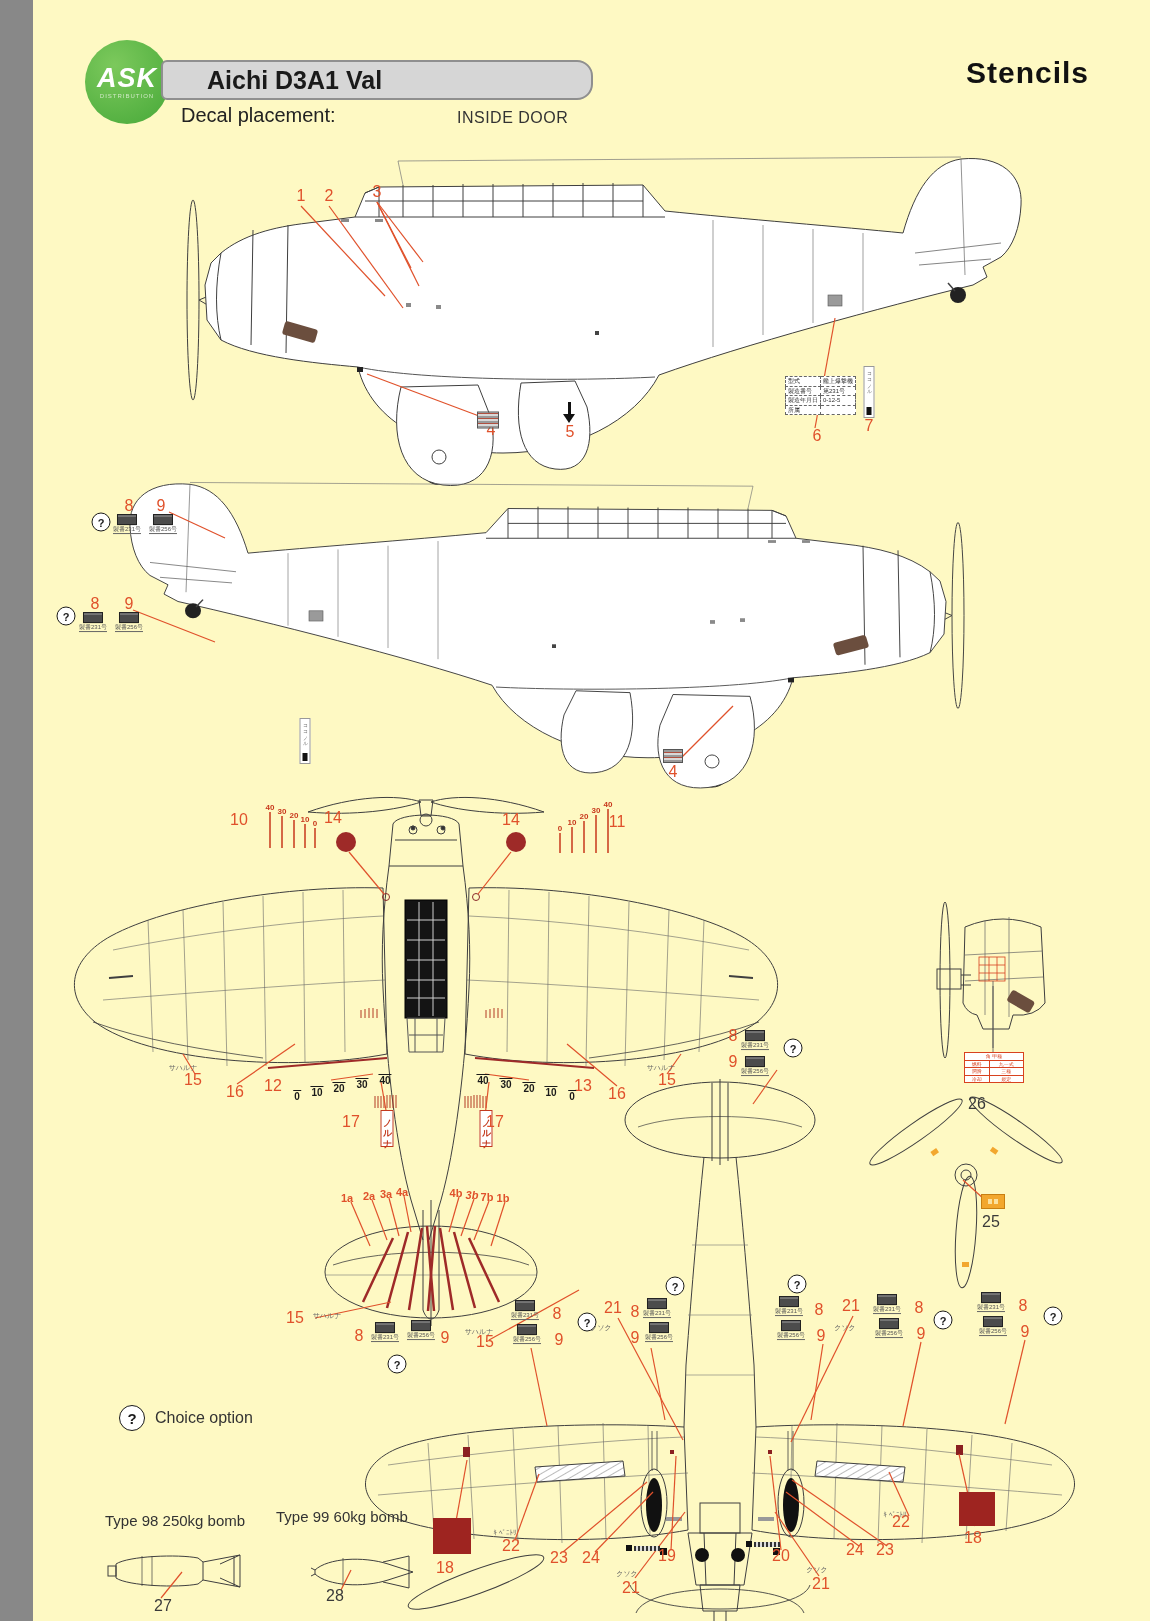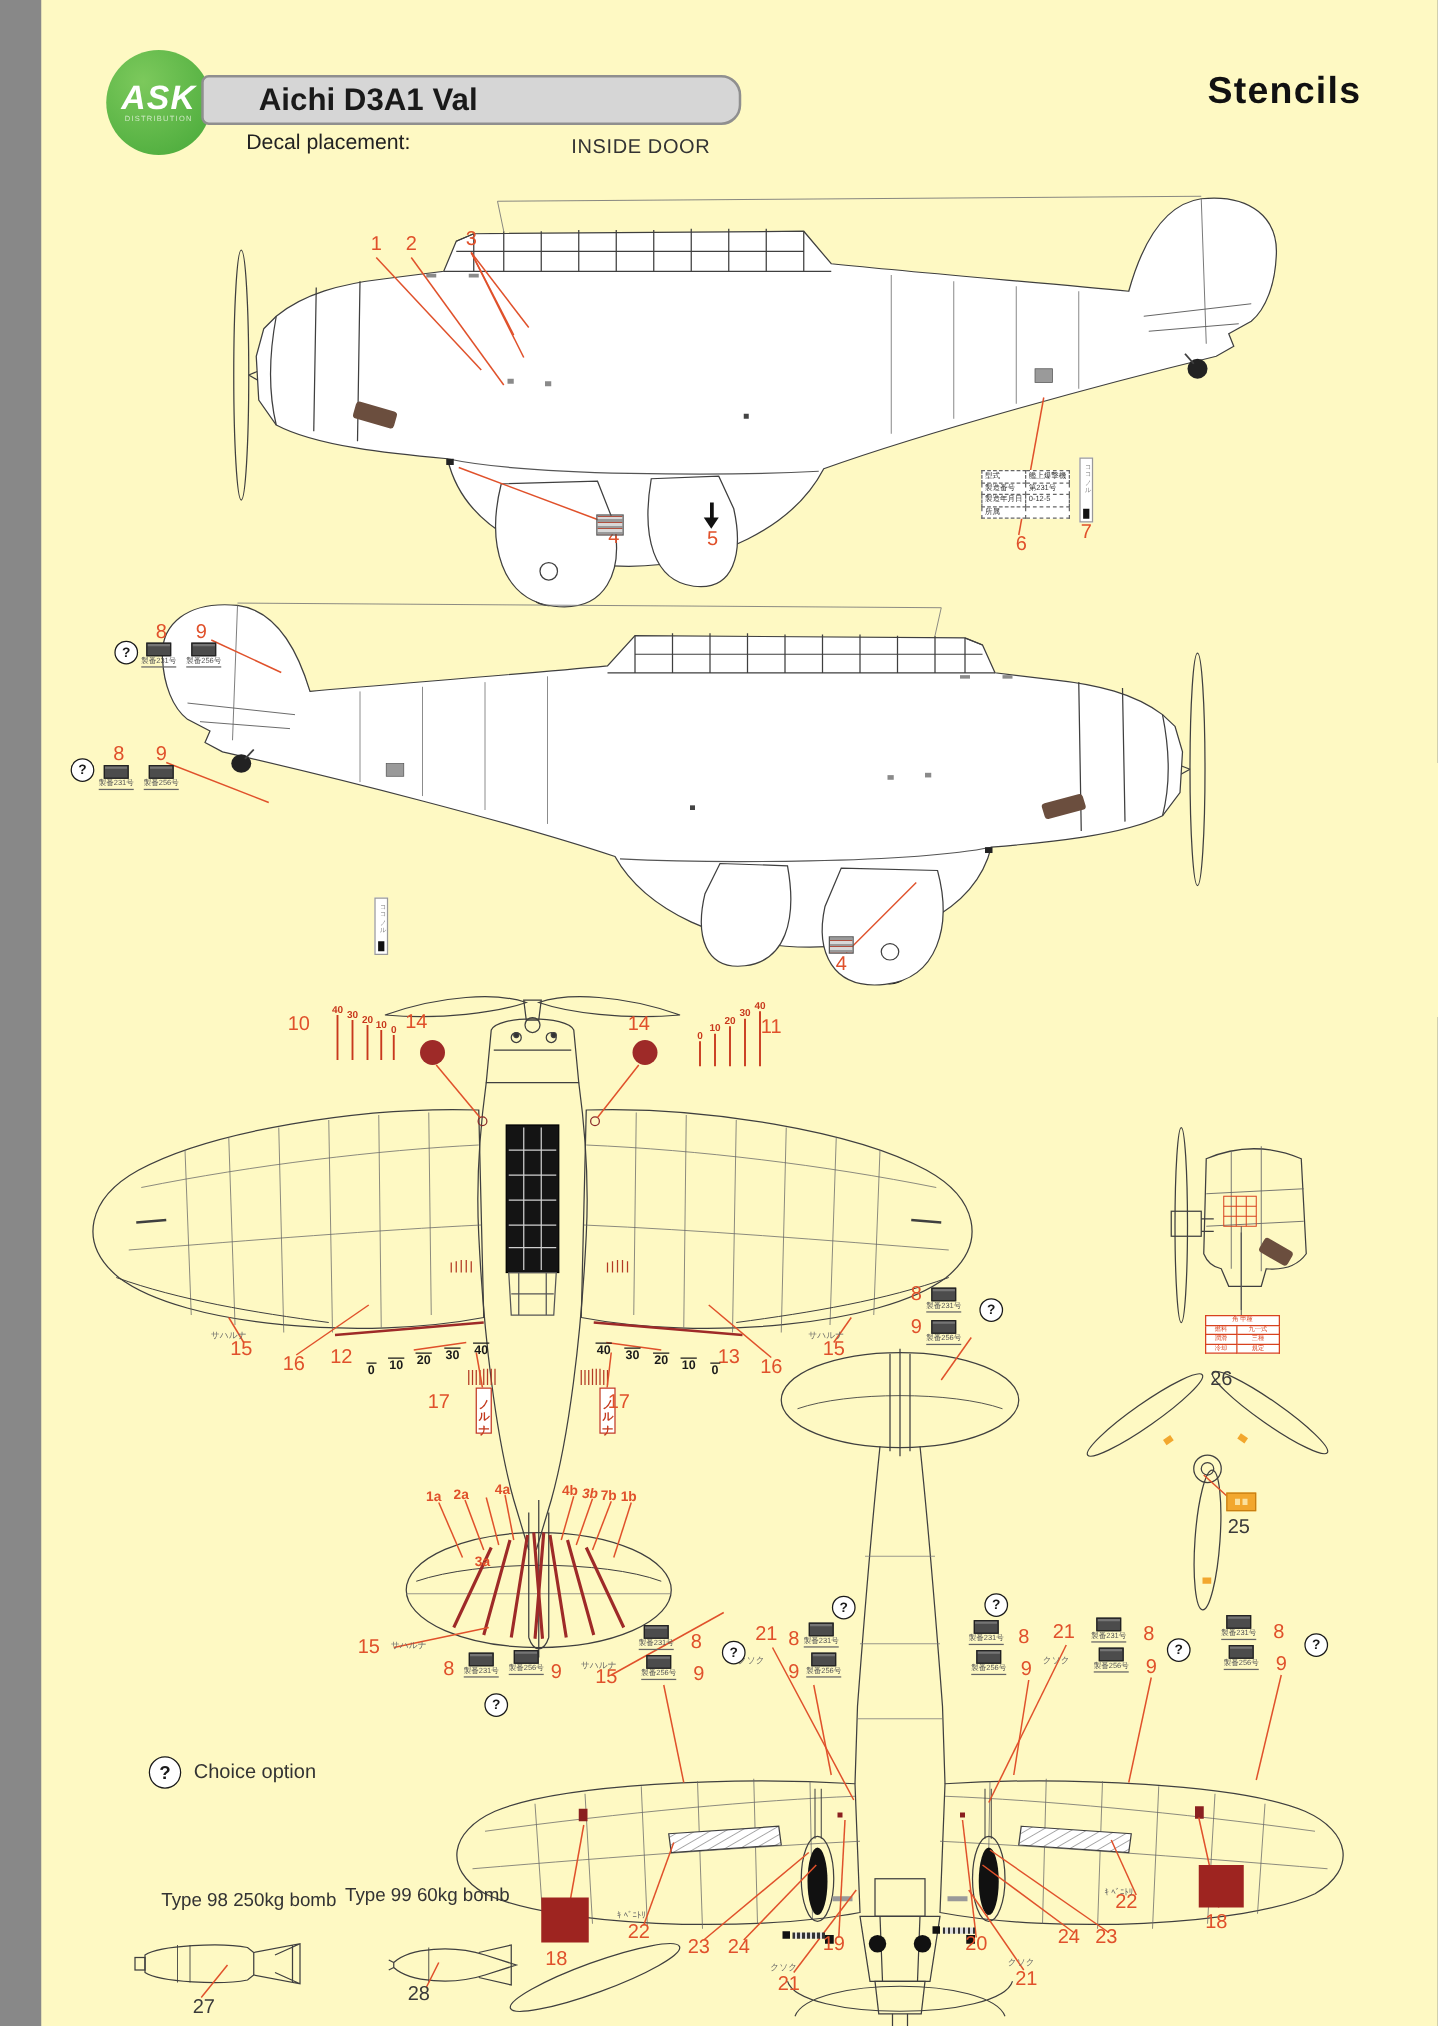--- a/index.html
+++ b/index.html
@@ -8,21 +8,21 @@
   #art{position:absolute;left:0;top:0;pointer-events:none;}
   
   .logo{position:absolute;left:52px;top:40px;width:84px;height:84px;border-radius:50%;
         background:radial-gradient(circle at 35% 30%, #7cc95c, #46a838);display:flex;flex-direction:column;
         align-items:center;justify-content:center;color:#fff;}
   .logo .big{font-size:27px;font-weight:bold;font-style:italic;letter-spacing:1px;line-height:1;}
   .logo .sub{font-size:6px;letter-spacing:1px;color:#cfe9c4;margin-top:1px;}
   .titlebar{position:absolute;left:128px;top:60px;width:428px;height:36px;background:#d6d6d6;
         border:2px solid #8f8f8f;border-radius:6px 16px 16px 6px;display:flex;align-items:center;}
   .titlebar span{font-size:25px;font-weight:bold;color:#1a1a1a;margin-left:44px;}
-  .subtitle{position:absolute;left:164px;top:104px;font-size:17px;color:#222;}
+  .subtitle{position:absolute;left:148px;top:104px;font-size:20px;color:#222;}
   .insidedoor{position:absolute;left:424px;top:109px;font-size:16px;color:#333;letter-spacing:.5px;}
   .corner{position:absolute;left:933px;top:56px;font-size:30px;font-weight:bold;color:#111;letter-spacing:1px;}
   
   .co{position:absolute;font-size:16px;color:#e0512b;transform:translate(-50%,-50%);white-space:nowrap;}
   .co.sm{font-size:11px;font-weight:bold;}
   .co.dk{color:#3a3a3a;}
   .g7{position:absolute;font-size:7px;color:#666;transform:translate(-50%,-50%);white-space:nowrap;}
   .sc{position:absolute;font-size:10px;font-weight:bold;color:#1a1a1a;border-top:1.5px solid #1a1a1a;
       padding:0 1px;transform:translate(-50%,0);line-height:1.15;}
   .pl{position:absolute;font-size:8px;font-weight:bold;color:#c8381c;transform:translate(-50%,-100%);line-height:1;}
@@ -365,21 +365,21 @@
   <div class="arrow5" style="left:536px;top:418px;">
     <span class="stem"></span>
       <span class="head"></span>
   </div>
 
   <div class="legend">
     <span class="qm big" style="position:static;transform:none;">?</span>
     <span class="txt">Choice option</span>
   </div>
 
-  <div class="bombcap" style="left:96px;top:1512px;">Type 98 250kg bomb</div>
+  <div class="bombcap" style="left:72px;top:1512px;">Type 98 250kg bomb</div>
   <div class="bombcap" style="left:243px;top:1508px;">Type 99 60kg bomb</div>
 
 <div class="co" style="left: 268px; top: 196px; position: absolute;">1</div>
     <div class="co" style="left: 296px; top: 196px; position: absolute;">2</div>
     <div class="co" style="left: 344px; top: 192px; position: absolute;">3</div>
     <div class="co" style="left: 458px; top: 430px; position: absolute;">4</div>
     <div class="co" style="left: 537px; top: 432px; position: absolute;">5</div>
     <div class="co" style="left: 784px; top: 436px; position: absolute;">6</div>
     <div class="co" style="left: 836px; top: 426px; position: absolute;">7</div>
     <div class="co" style="left: 96px; top: 506px; position: absolute;">8</div>
@@ -395,21 +395,21 @@
     <div class="co" style="left: 160px; top: 1080px; position: absolute;">15</div>
     <div class="co" style="left: 202px; top: 1092px; position: absolute;">16</div>
     <div class="co" style="left: 240px; top: 1086px; position: absolute;">12</div>
     <div class="co" style="left: 550px; top: 1086px; position: absolute;">13</div>
     <div class="co" style="left: 584px; top: 1094px; position: absolute;">16</div>
     <div class="co" style="left: 634px; top: 1080px; position: absolute;">15</div>
     <div class="co" style="left: 318px; top: 1122px; position: absolute;">17</div>
     <div class="co" style="left: 462px; top: 1122px; position: absolute;">17</div>
     <div class="co sm" style="left: 314px; top: 1198px; position: absolute;">1a</div>
     <div class="co sm" style="left: 336px; top: 1196px; position: absolute;">2a</div>
-    <div class="co sm" style="left: 353px; top: 1250px; position: absolute;">3a</div>
+    <div class="co sm" style="left: 353px; top: 1194px; position: absolute;">3a</div>
     <div class="co sm" style="left: 369px; top: 1192px; position: absolute;">4a</div>
     <div class="co sm" style="left: 423px; top: 1193px; position: absolute;">4b</div>
     <div class="co sm" style="left: 439px; top: 1195px; position: absolute; font-style: italic;">3b</div>
     <div class="co sm" style="left: 454px; top: 1197px; position: absolute;">7b</div>
     <div class="co sm" style="left: 470px; top: 1198px; position: absolute;">1b</div>
     <div class="co" style="left: 262px; top: 1318px; position: absolute;">15</div>
     <div class="co" style="left: 326px; top: 1336px; position: absolute;">8</div>
     <div class="co" style="left: 412px; top: 1338px; position: absolute;">9</div>
     <div class="co" style="left: 452px; top: 1342px; position: absolute;">15</div>
     <div class="co" style="left: 700px; top: 1036px; position: absolute;">8</div>

